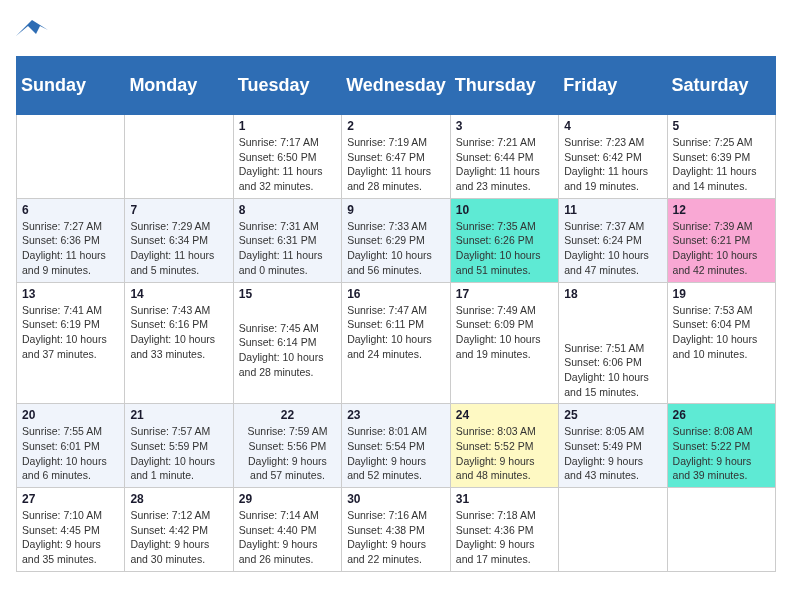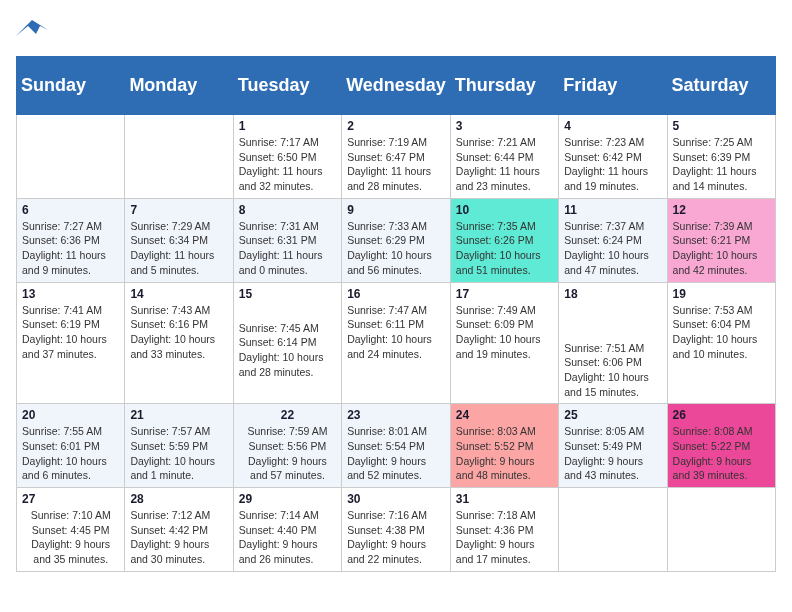--- a/index.html
+++ b/index.html
@@ -286,46 +286,46 @@
 Daylight: 9 hours
 and 57 minutes.</div>
         </td>
         <td style="background: rgb(240, 244, 251);">
           <span class="day-num">23</span>
           <div class="day-info" style="white-space: pre-line;">Sunrise: 8:01 AM
 Sunset: 5:54 PM
 Daylight: 9 hours
 and 52 minutes.</div>
         </td>
-        <td style="background: #fca5a5;">
+        <td style="background: #fef9c3;">
           <span class="day-num">24</span>
           <div class="day-info" style="white-space: pre-line;">Sunrise: 8:03 AM
 Sunset: 5:52 PM
 Daylight: 9 hours
 and 48 minutes.</div>
         </td>
         <td style="background: rgb(240, 244, 251);">
           <span class="day-num">25</span>
           <div class="day-info" style="white-space: pre-line;">Sunrise: 8:05 AM
 Sunset: 5:49 PM
 Daylight: 9 hours
 and 43 minutes.</div>
         </td>
-        <td style="background: #ec4899;">
+        <td style="background: #5eead4;">
           <span class="day-num">26</span>
           <div class="day-info" style="white-space: pre-line;">Sunrise: 8:08 AM
 Sunset: 5:22 PM
 Daylight: 9 hours
 and 39 minutes.</div>
         </td>
       </tr>
       <tr>
         <td>
           <span class="day-num">27</span>
-          <div class="day-info" style="white-space: pre-line; text-align: center;">Sunrise: 7:10 AM
+          <div class="day-info" style="white-space: pre-line;">Sunrise: 7:10 AM
 Sunset: 4:45 PM
 Daylight: 9 hours
 and 35 minutes.</div>
         </td>
         <td>
           <span class="day-num">28</span>
           <div class="day-info" style="white-space: pre-line;">Sunrise: 7:12 AM
 Sunset: 4:42 PM
 Daylight: 9 hours
 and 30 minutes.</div>

